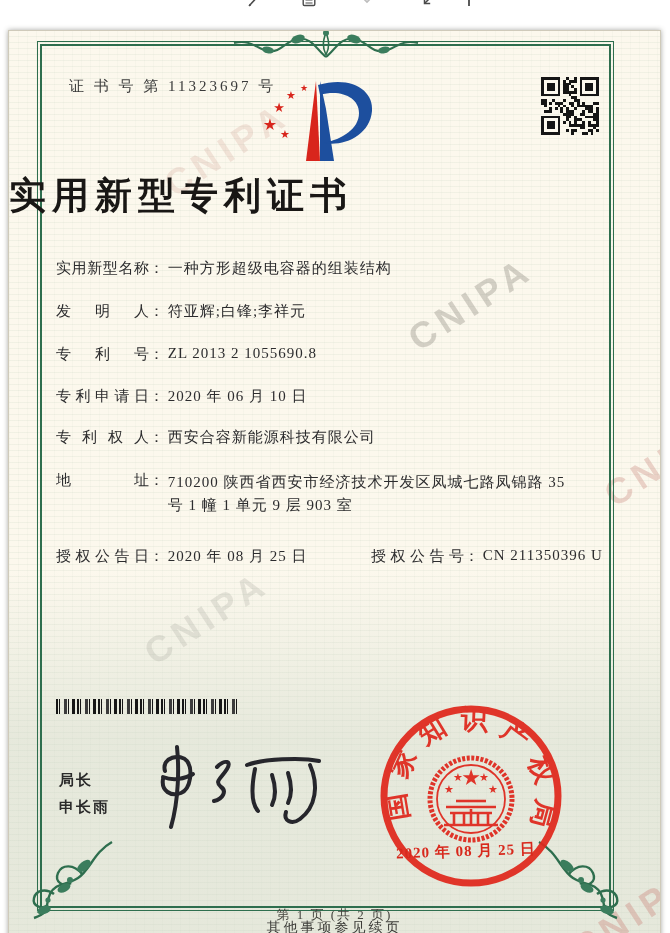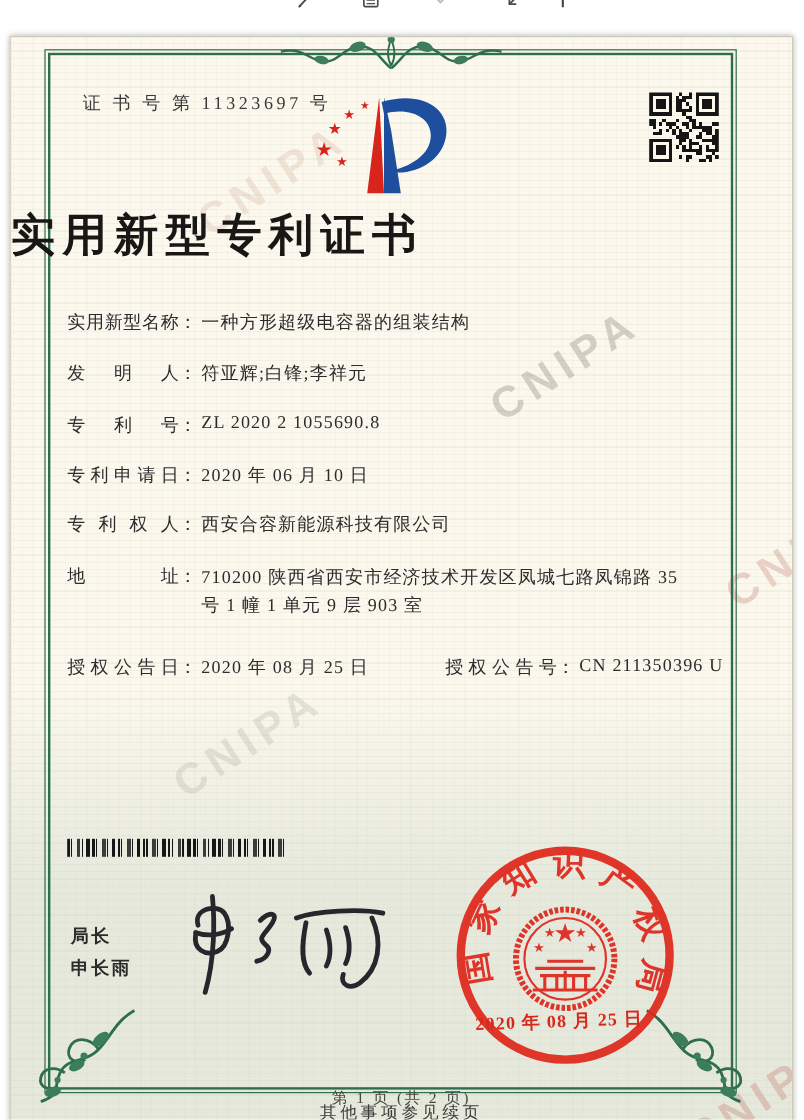--- a/index.html
+++ b/index.html
@@ -323,21 +323,21 @@
   <div class="row r1">
     <span class="flabel">实用新型名称</span><span class="fcolon">：</span>
     <span class="fvalue">一种方形超级电容器的组装结构</span>
   </div>
   <div class="row r2">
     <span class="flabel">发明人</span><span class="fcolon">：</span>
     <span class="fvalue">符亚辉;白锋;李祥元</span>
   </div>
   <div class="row r3">
     <span class="flabel">专利号</span><span class="fcolon">：</span>
-    <span class="fvalue">ZL 2020 2 1055690.8</span>
+    <span class="fvalue">ZL 2013 2 1055690.8</span>
   </div>
   <div class="row r4">
     <span class="flabel">专利申请日</span><span class="fcolon">：</span>
     <span class="fvalue">2020 年 06 月 10 日</span>
   </div>
   <div class="row r5">
     <span class="flabel">专利权人</span><span class="fcolon">：</span>
     <span class="fvalue">西安合容新能源科技有限公司</span>
   </div>
   <div class="row r6">

